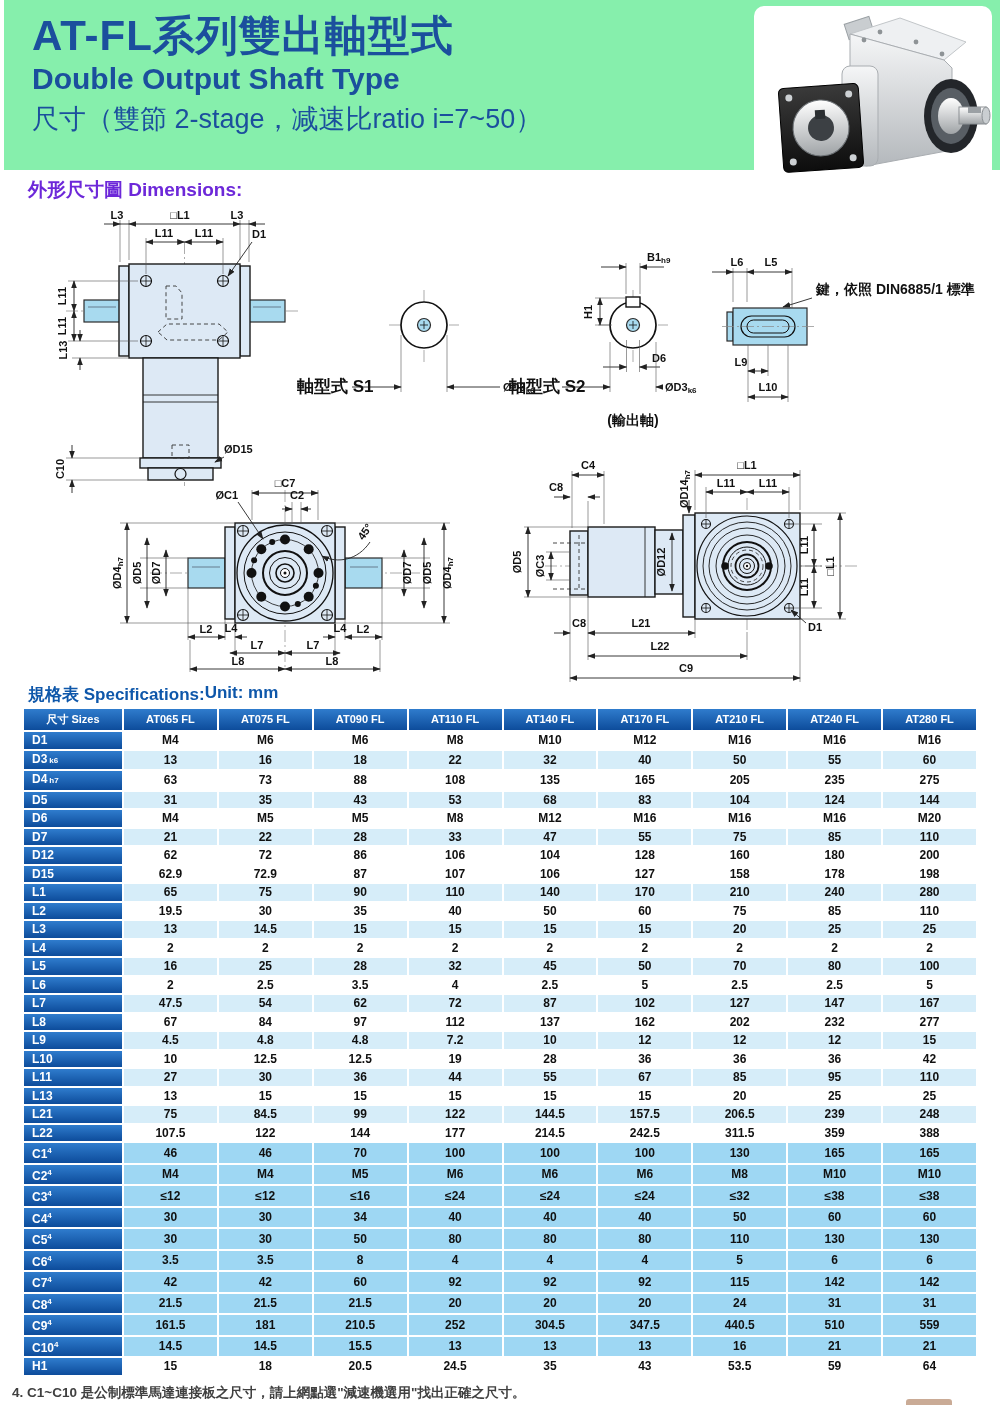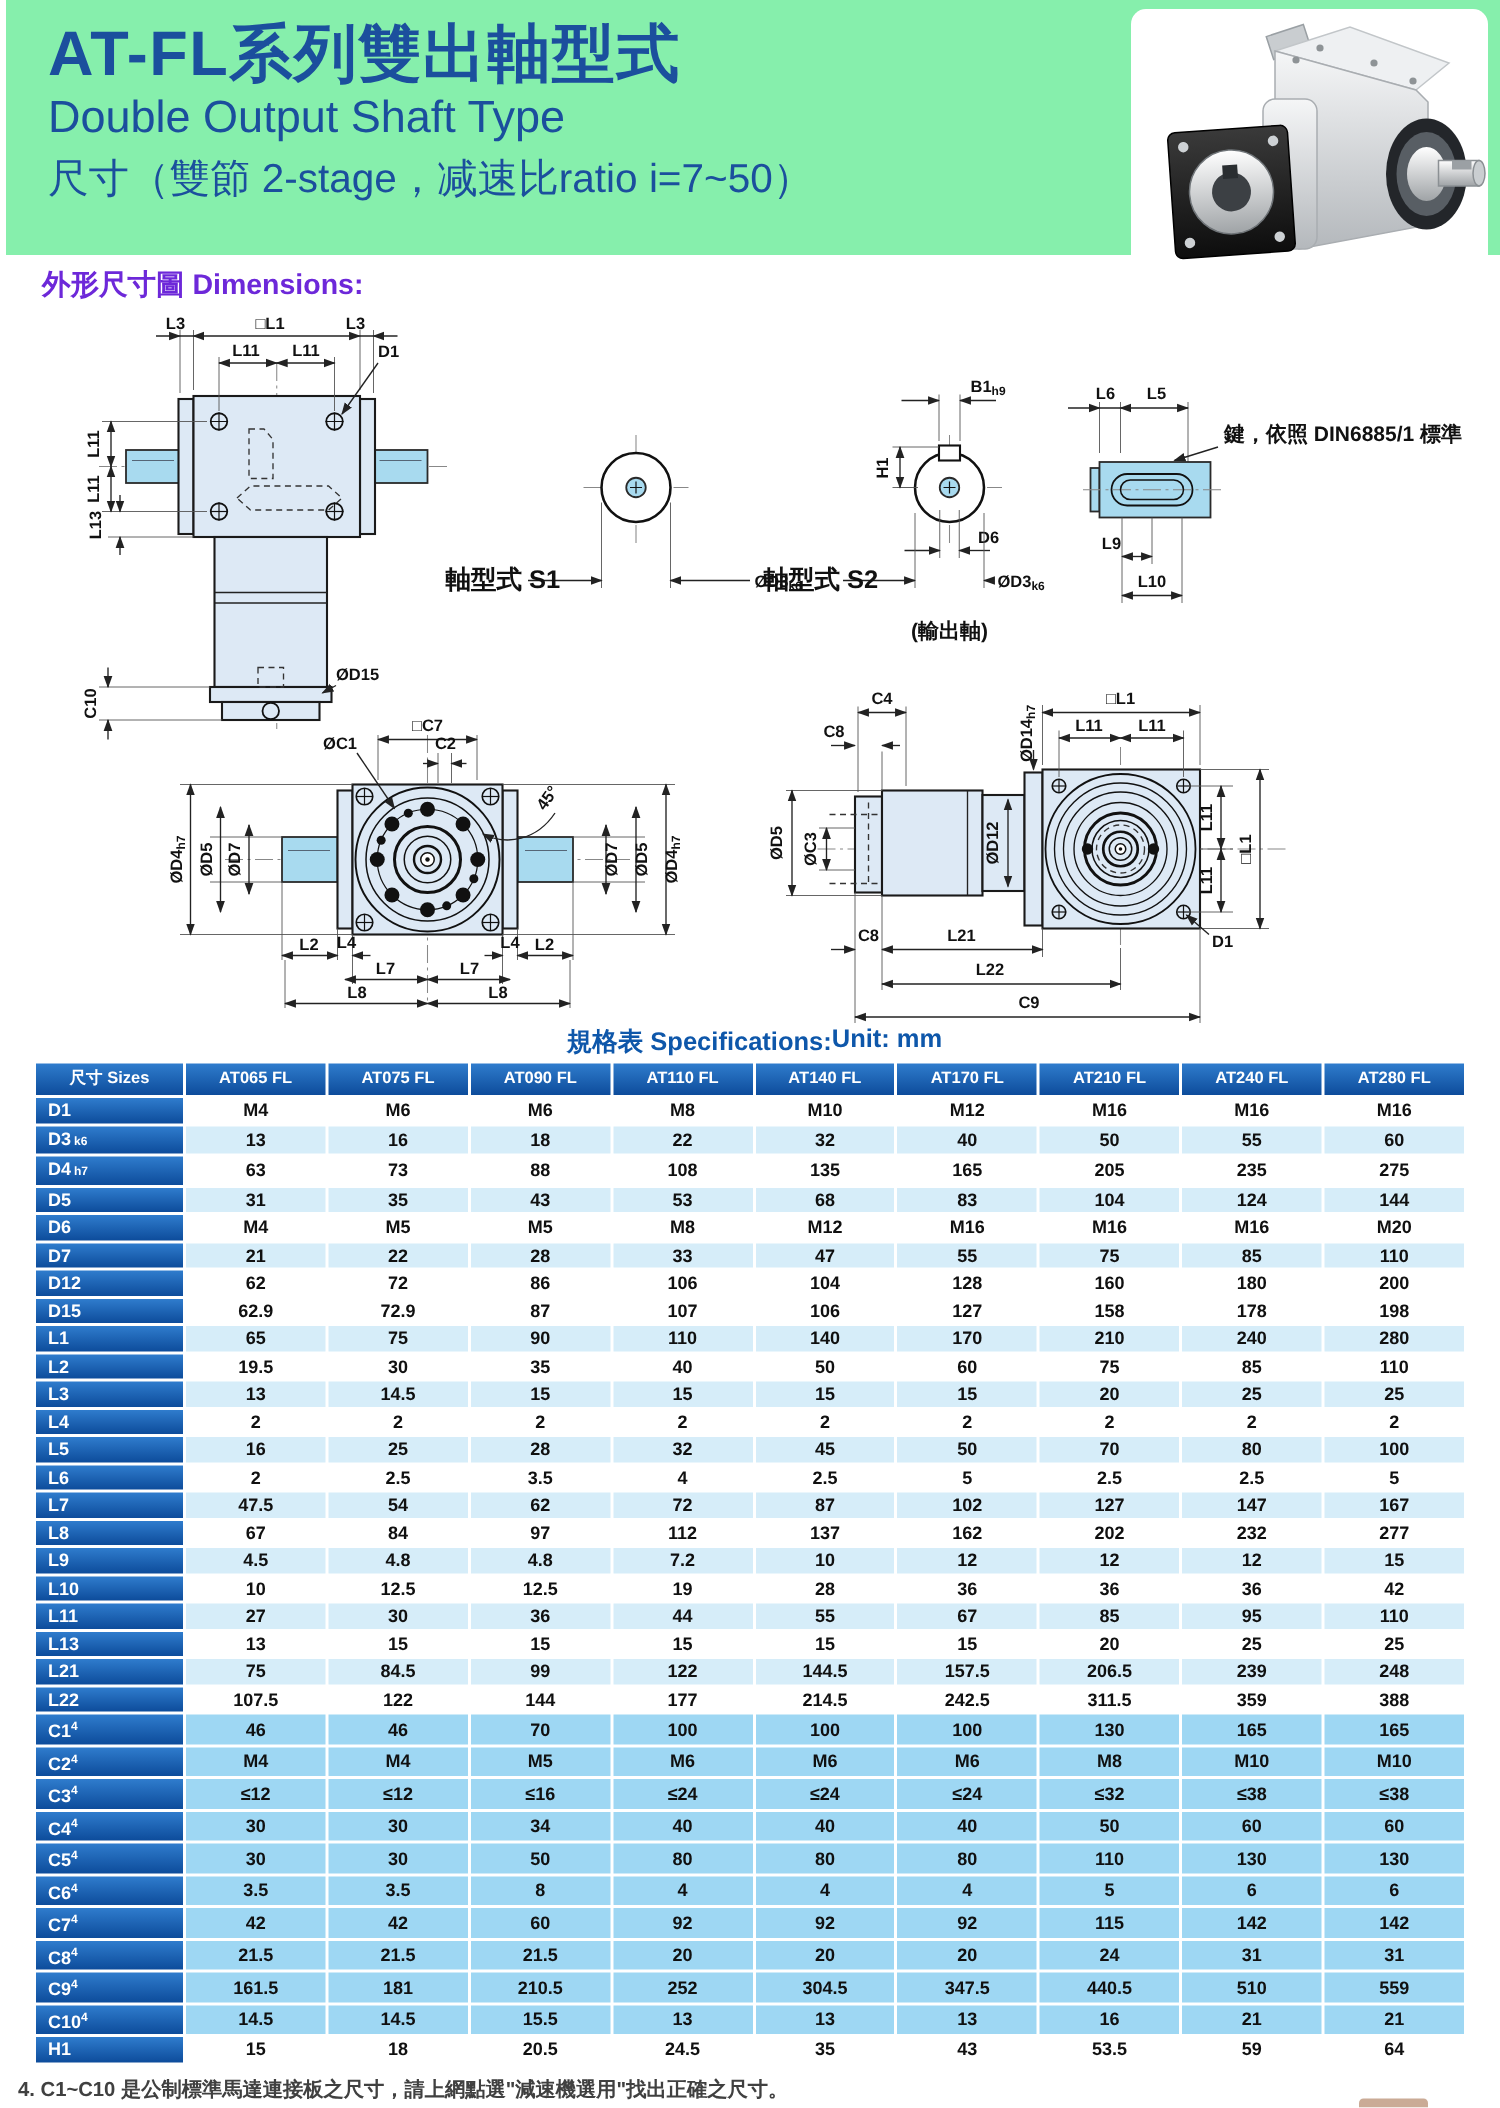--- a/index.html
+++ b/index.html
@@ -1,26 +1,26 @@
 <!DOCTYPE html>
 <html><head>
 <meta charset="utf-8">
 <style>
 *{margin:0;padding:0;box-sizing:border-box}
 html,body{background:#fff}
 body{width:1000px;height:1405px;position:relative;overflow:hidden;
   font-family:"Liberation Sans","DejaVu Sans",sans-serif;}
 .banner{position:absolute;top:0;left:4px;width:1000px;height:170px;background:#86efac}
 .t1{position:absolute;top:8px;left:28px;font-size:42px;font-weight:bold;color:#1b4f9d;letter-spacing:1px}
-.t2{position:absolute;top:62px;left:28px;font-size:30px;font-weight:normal;color:#1b4f9d}
+.t2{position:absolute;top:62px;left:28px;font-size:30px;font-weight:bold;color:#1b4f9d}
 .t3{position:absolute;top:101px;left:28px;font-size:27px;font-weight:normal;color:#1b4f9d}
 .photo{position:absolute;top:6px;right:8px;width:238px;height:176px;background:#fff;border-radius:10px;overflow:hidden}
 .dim-heading{position:absolute;top:177px;left:28px;font-size:19px;font-weight:bold;color:#6d28d9}
 svg.drawings{position:absolute;top:190px;left:0}
-.spec-row{position:absolute;top:683px;left:28px;width:950px;display:flex;justify-content:center;
+.spec-row{position:absolute;top:683px;left:28px;width:950px;display:flex;justify-content:flex-start;
   font-size:17px;font-weight:bold;color:#0e57aa}
 table.spec{position:absolute;top:707px;left:22px;width:956px;border-collapse:separate;border-spacing:2px;table-layout:fixed}
 .spec th,.spec td{font-size:12px;font-weight:bold;height:16.5px;line-height:16.5px;padding:0;text-align:center;white-space:nowrap;overflow:hidden}
 .spec thead th{background:linear-gradient(180deg,#2f7ccd 0%,#0d4c9b 100%);color:#fff;height:21px;font-size:11px}
 .spec thead th:first-child{width:98px}
 .spec tbody th{background:linear-gradient(180deg,#2f7ccd 0%,#0d4c9b 100%);color:#fff;text-align:left;padding-left:8px}
 .spec tbody td{background:#fff;color:#101010}
 .spec tr.stripe td{background:#d6edf9}
 .spec tr.band td{background:#9ed7f3}
 .tol{font-size:8px;margin-left:2px}

